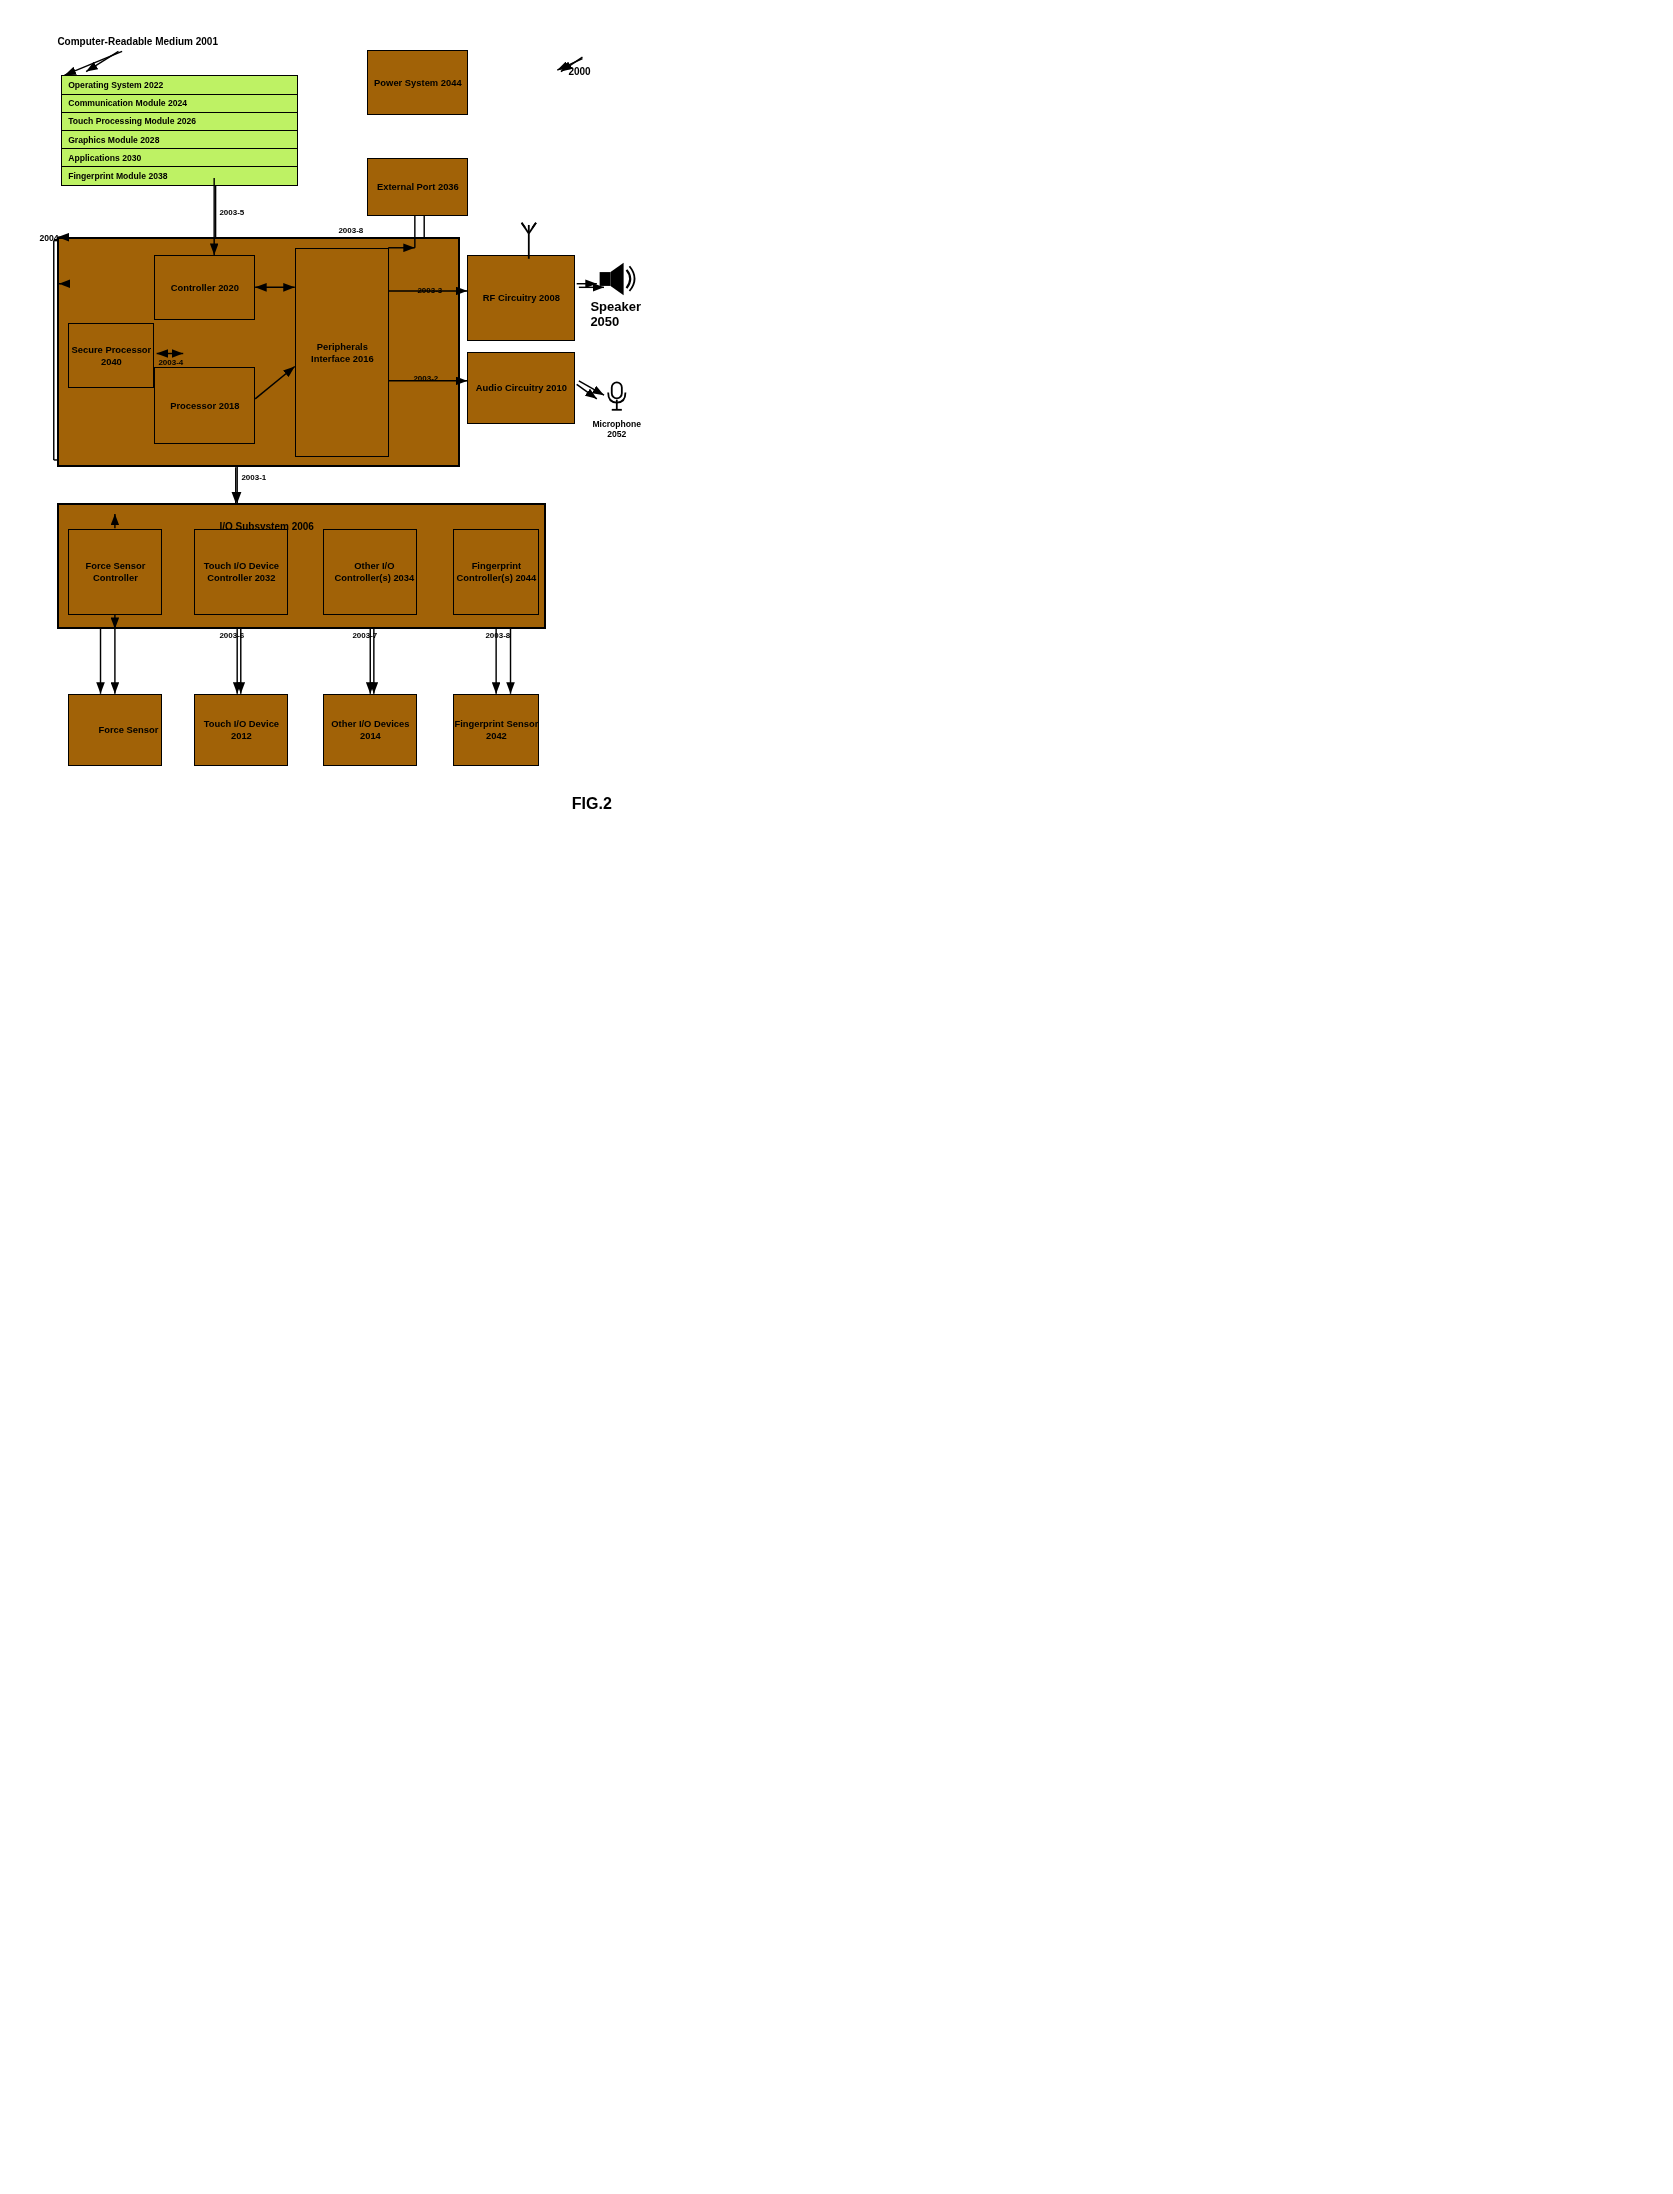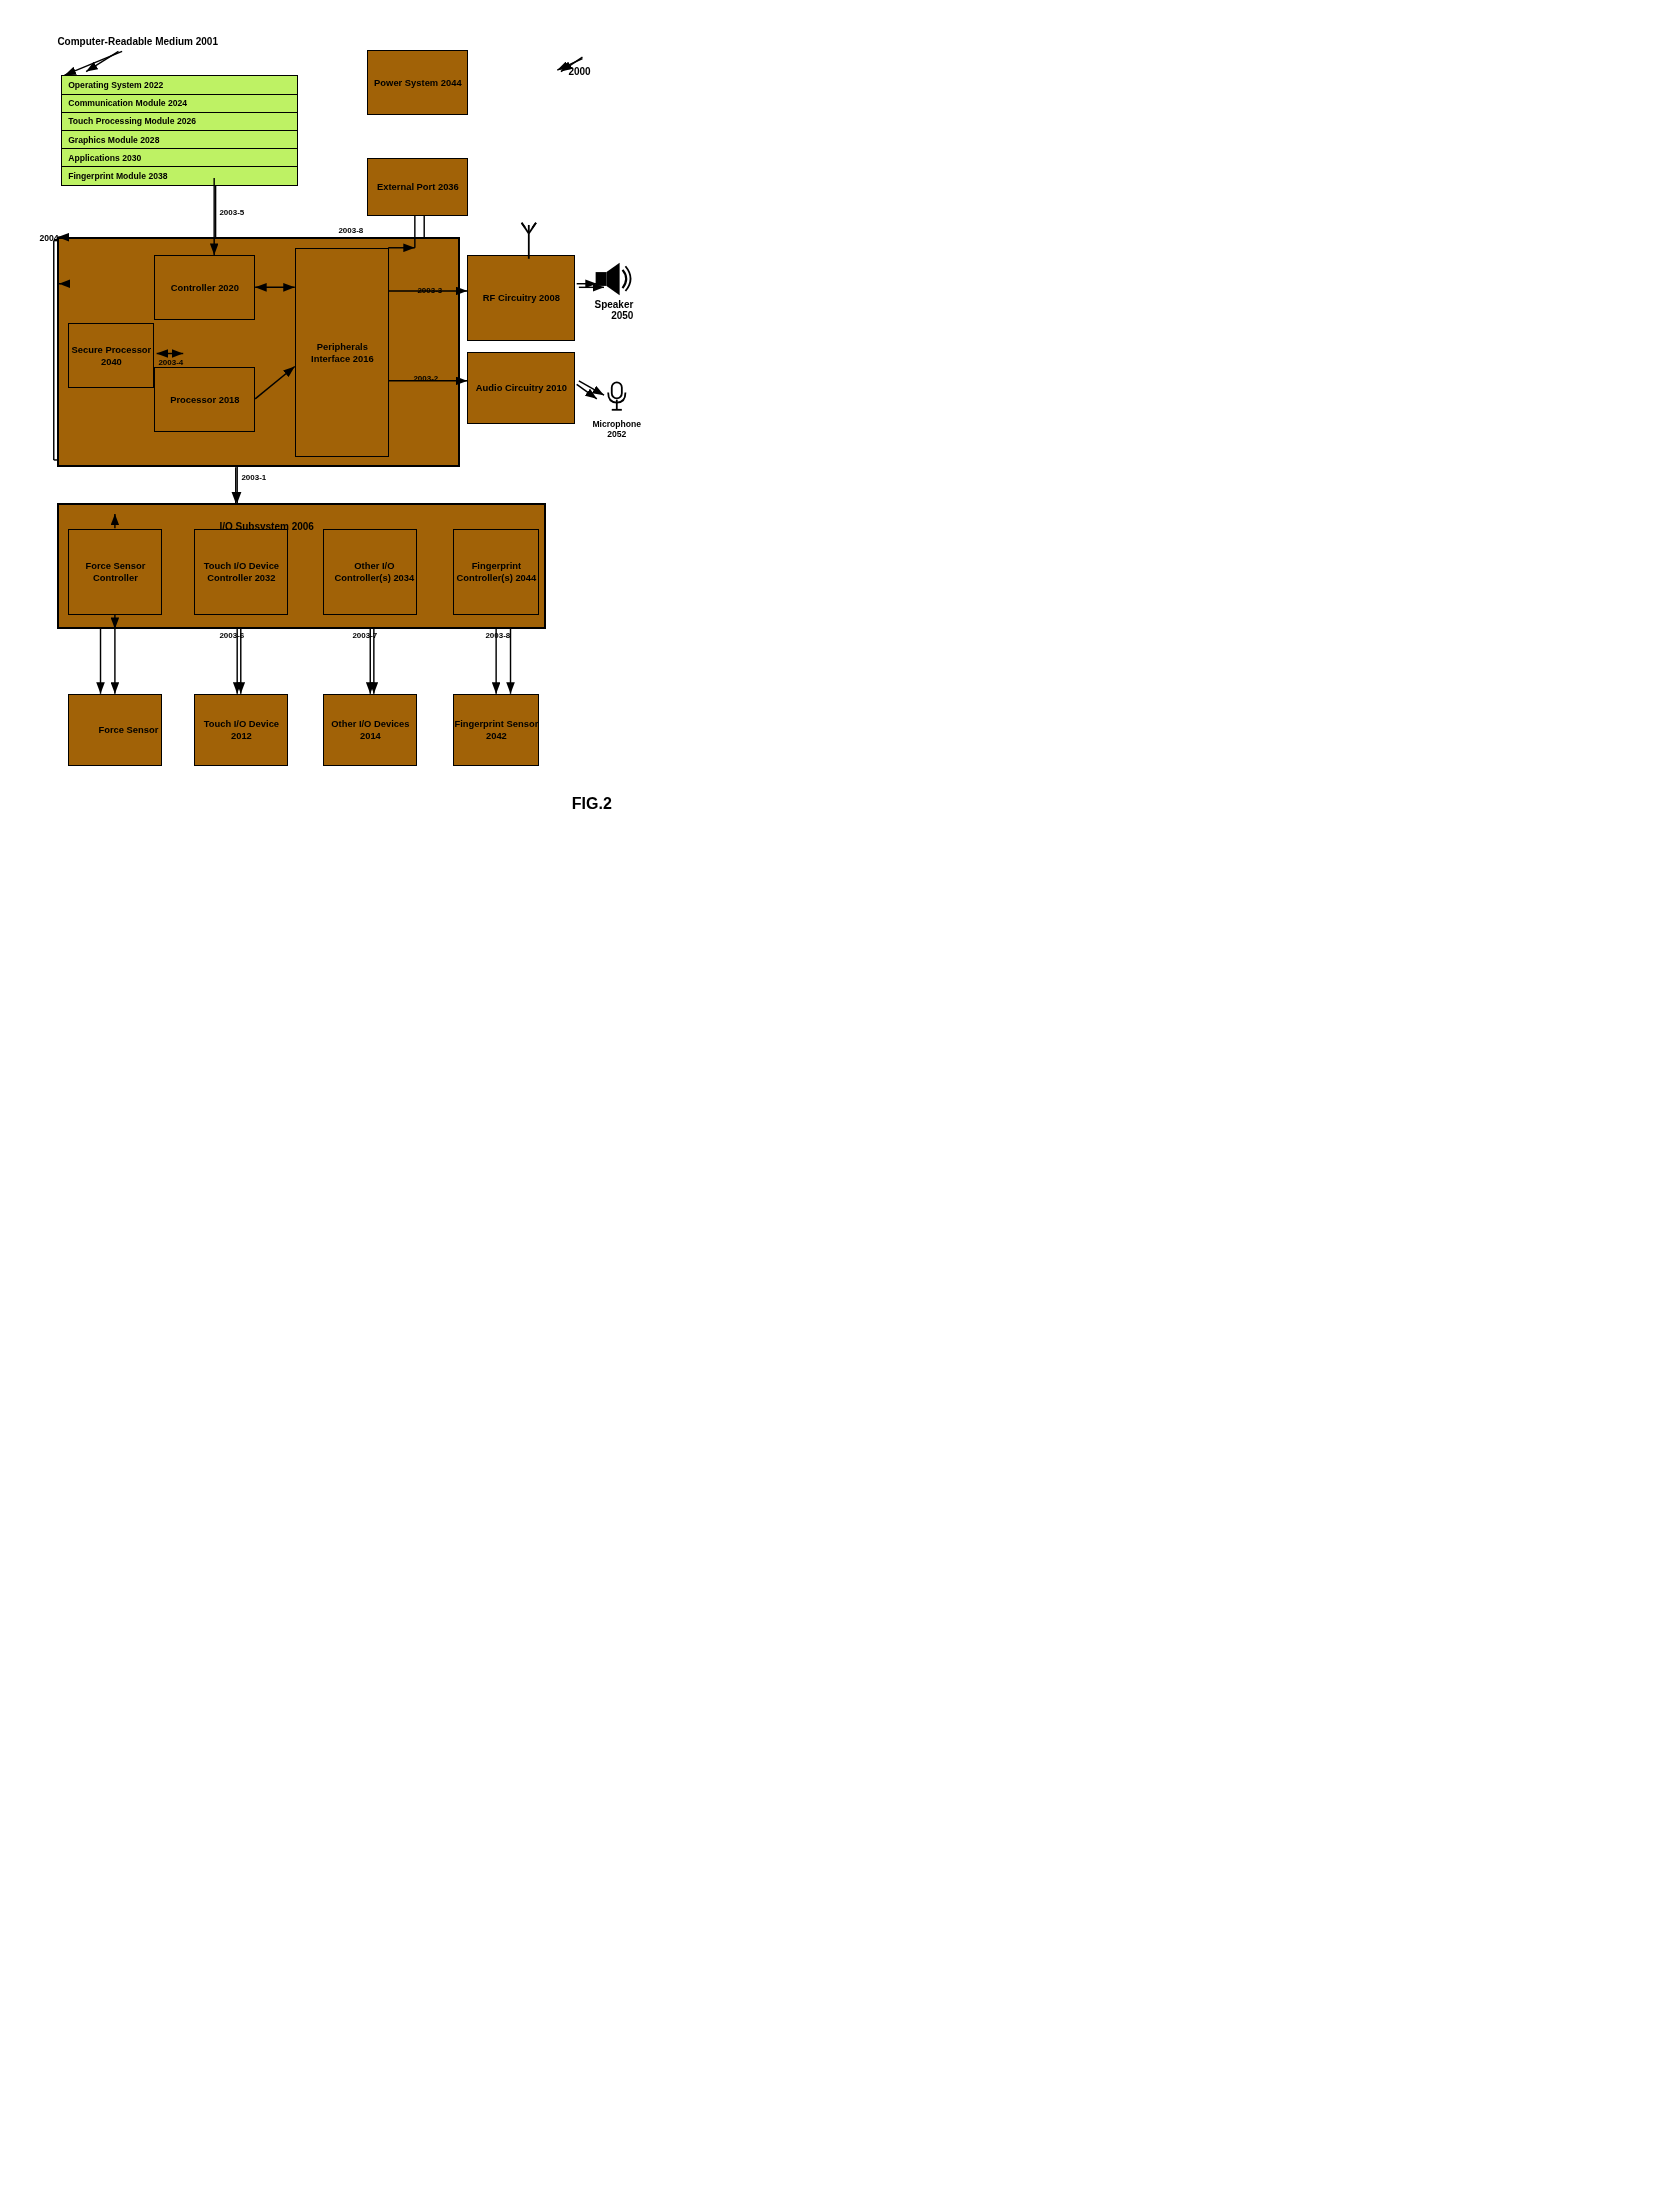--- a/index.html
+++ b/index.html
@@ -164,21 +164,21 @@
   <div class="box" style="left:281px; top:234px; width:94px; height:209px;">Peripherals
 Interface
 2016</div>
 
   <div class="box" style="left:54px; top:309px; width:86px; height:65px;">Secure
 Processor
 2040</div>
 
   <div class="label" style="left:144px; top:344px; font-size:8px;">2003-4</div>
 
-  <div class="box" style="left:140px; top:353px; width:101px; height:65px;">Processor
+  <div class="box" style="left:140px; top:353px; width:101px; height:77px;">Processor
 2018</div>
 
   <div class="box" style="left:453px; top:241px; width:108px; height:86px;">RF
 Circuitry
 2008</div>
 
   <div class="label" style="left:403px; top:272px; font-size:8px;">2003-3</div>
 
   <div class="box" style="left:453px; top:338px; width:108px; height:72px;">Audio
 Circuitry
@@ -188,21 +188,21 @@
 
   <div style="position:absolute; left:576px; top:245px; display:flex; flex-direction:column; align-items:center;">
     <svg width="40" height="40" viewBox="0 0 55 55">
 
       <rect x="5" y="18" width="15" height="19" fill="#000"></rect>
       <polygon points="20,18 38,5 38,50 20,37" fill="#000"></polygon>
 
       <path d="M42,15 Q52,27 42,40" stroke="#000" stroke-width="3" fill="none"></path>
       <path d="M46,10 Q60,27 46,44" stroke="#000" stroke-width="2.5" fill="none"></path>
     </svg>
-    <div class="label" style="position:relative; font-size:10px; text-align:right;">Speaker
+    <div class="label" style="position:relative; font-size:13px; text-align:left;">Speaker
 2050</div>
   </div>
 
   <div style="position:absolute; left:578px; top:367px; display:flex; flex-direction:column; align-items:center;">
     <svg width="21.6" height="36" viewBox="0 0 30 50">
 
       <rect x="8" y="2" width="14" height="22" rx="7" fill="none" stroke="#000" stroke-width="2.5"></rect>
 
       <path d="M15,26 L15,40" stroke="#000" stroke-width="2.5" fill="none"></path>
       <path d="M8,40 L22,40" stroke="#000" stroke-width="2.5"></path>

